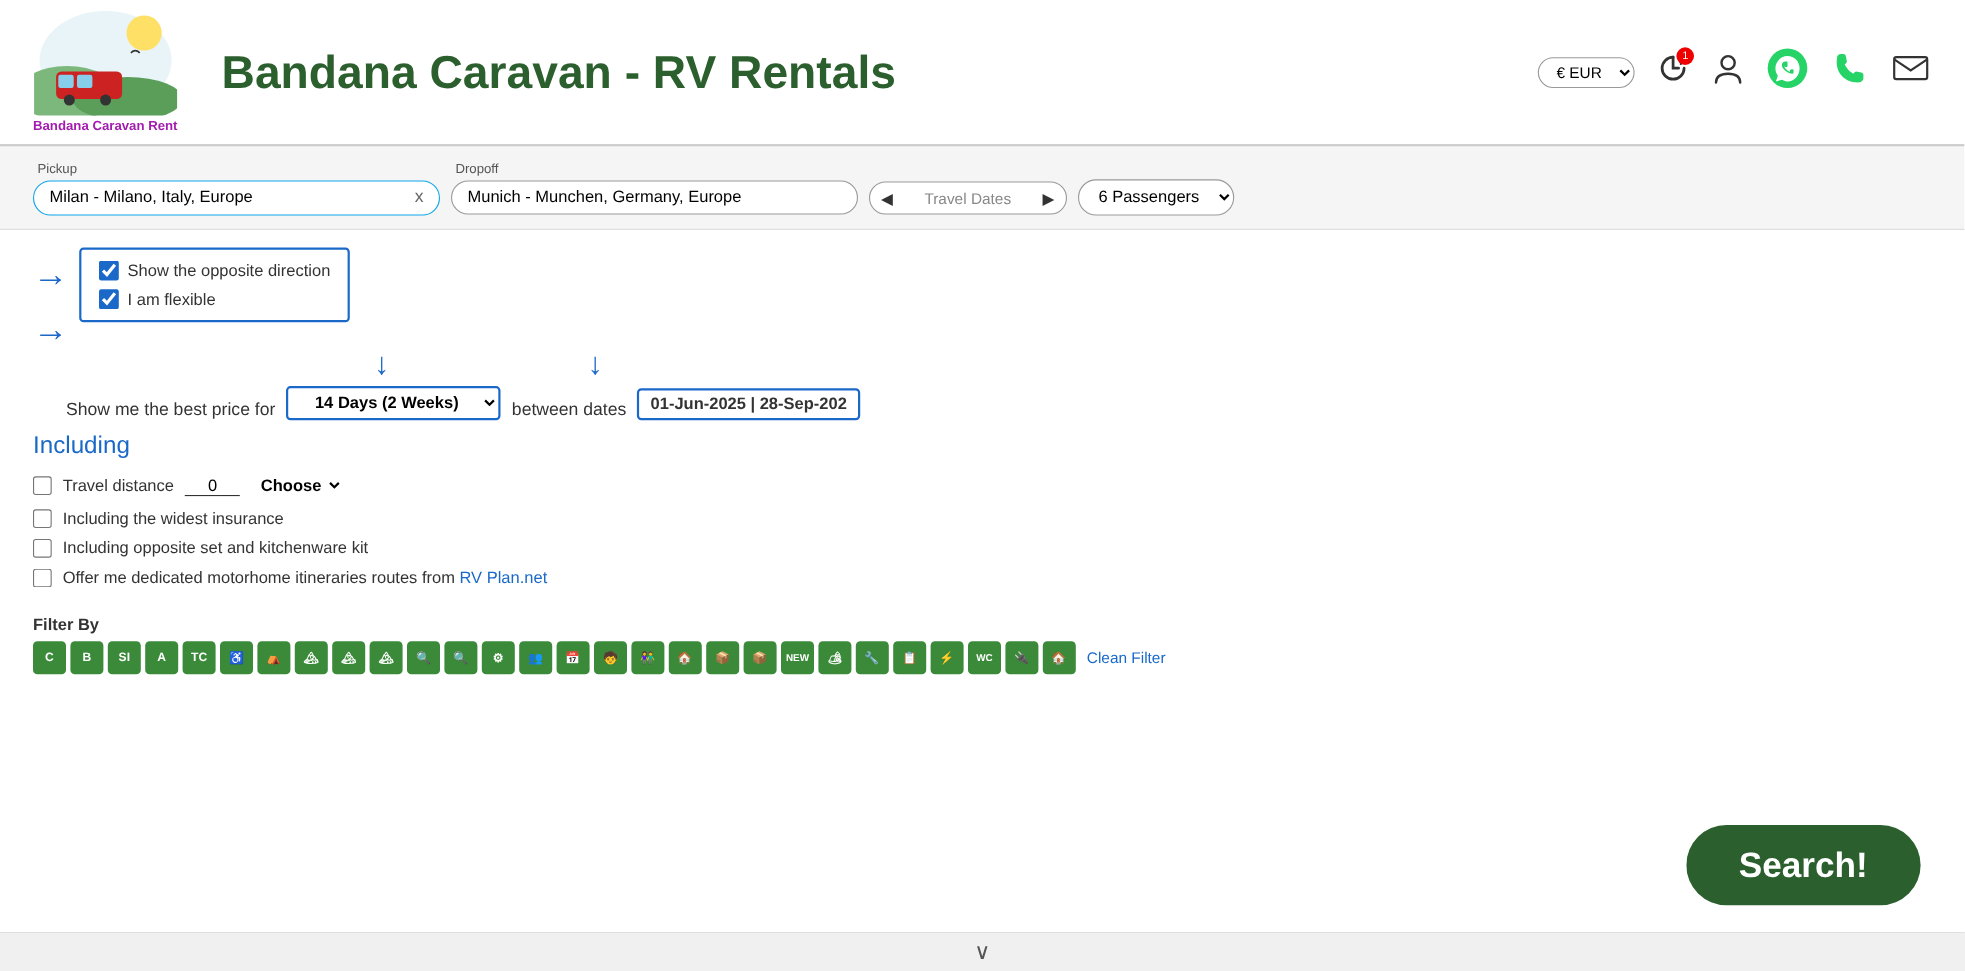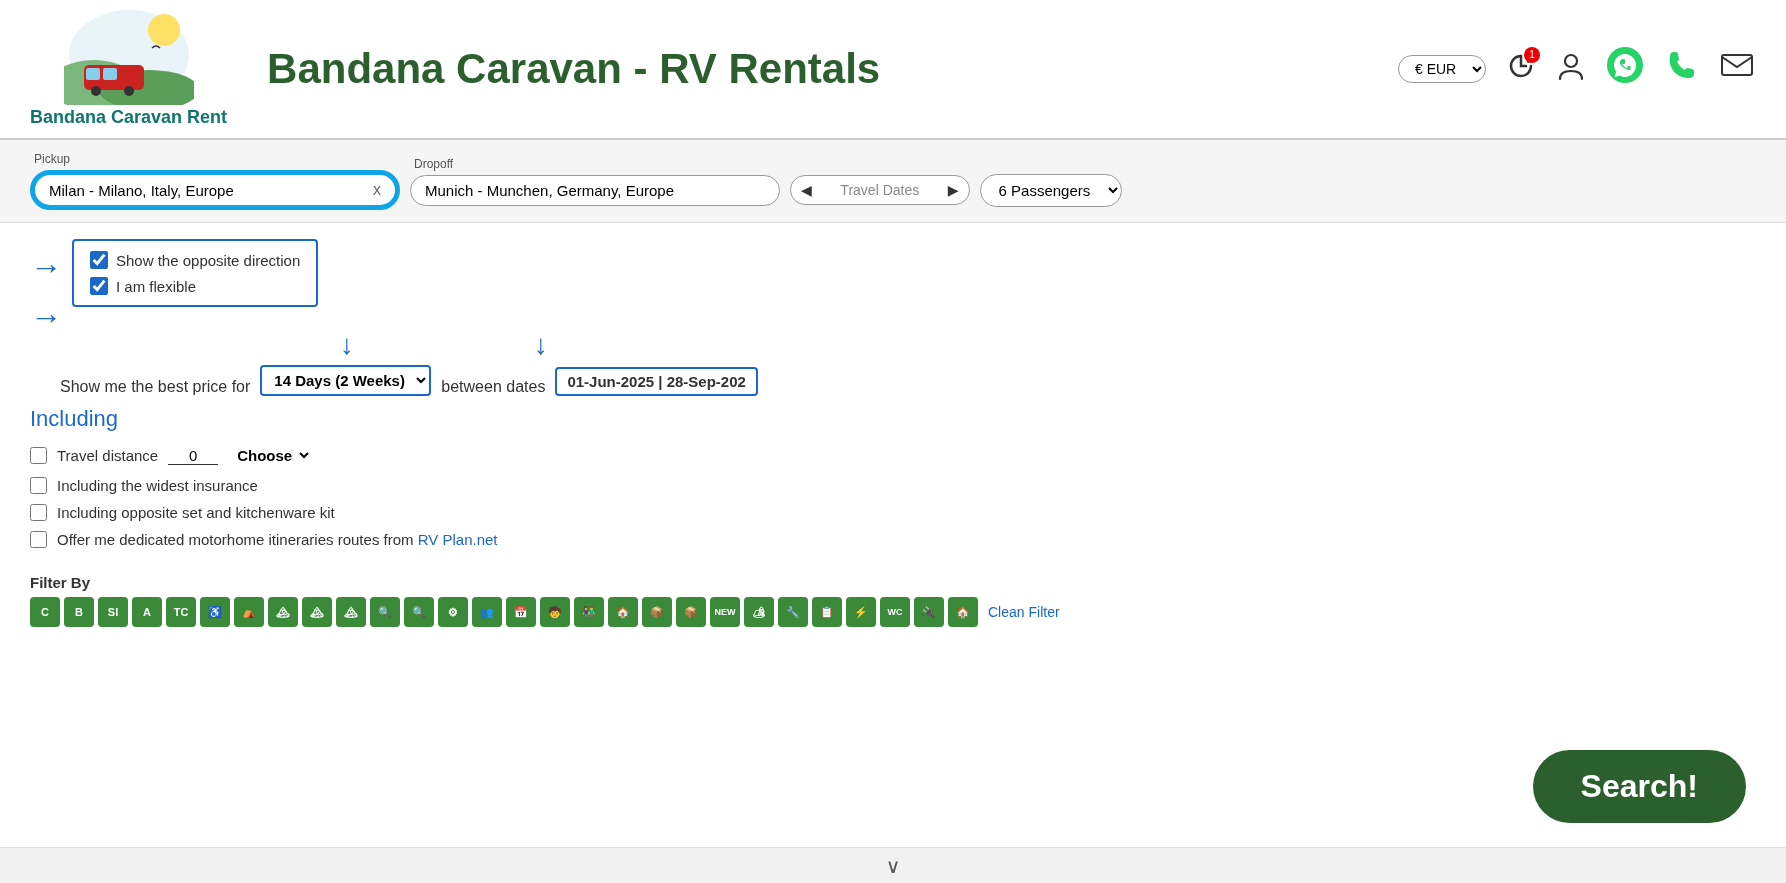--- a/index.html
+++ b/index.html
@@ -13,23 +13,23 @@
       border-bottom: 2px solid #ccc;
       position: relative;
     }
     .logo-area {
       display: flex;
       flex-direction: column;
       align-items: center;
       margin-right: 40px;
     }
     .logo-text {
-      color: #0f766e;
-      font-weight: bold;
-      font-size: 18px;
+      color: #a21caf;
+      font-weight: bold;
+      font-size: 12px;
       margin-top: 2px;
     }
     .site-title {
       font-size: 42px;
       font-weight: bold;
       color: #2c5f2e;
       flex: 1;
     }
     .header-right {
       display: flex;
@@ -89,21 +89,21 @@
       gap: 4px;
     }
     .field-label {
       font-size: 12px;
       color: #555;
       padding-left: 4px;
     }
     .pickup-input-wrap {
       display: flex;
       align-items: center;
-      border: 5px solid #0ea5e9;
+      border: 1px solid #0ea5e9;
       border-radius: 20px;
       background: #fff;
       padding: 6px 14px;
       width: 370px;
     }
     .pickup-input-wrap input {
       border: none;
       outline: none;
       flex: 1;
       font-size: 15px;
@@ -185,21 +185,21 @@
       accent-color: #1a69c9;
       cursor: pointer;
     }
     .checkbox-row label {
       font-size: 15px;
       cursor: pointer;
     }
     .duration-select {
       border: 2px solid #1a69c9;
       border-radius: 4px;
-      padding: 4px 8px;
+      padding: 4px 20px;
       font-size: 15px;
       font-weight: bold;
       cursor: pointer;
       background: #fff;
     }
     .dates-box {
       border: 2px solid #1a69c9;
       border-radius: 4px;
       padding: 4px 10px;
       font-size: 15px;

